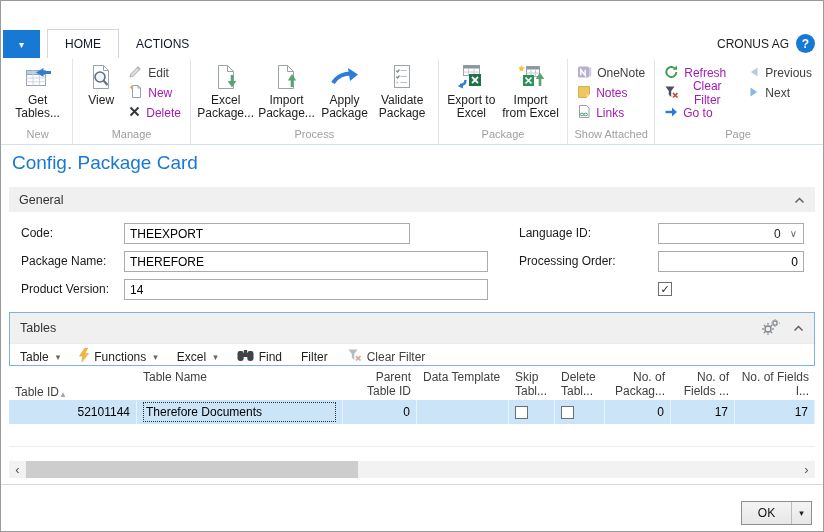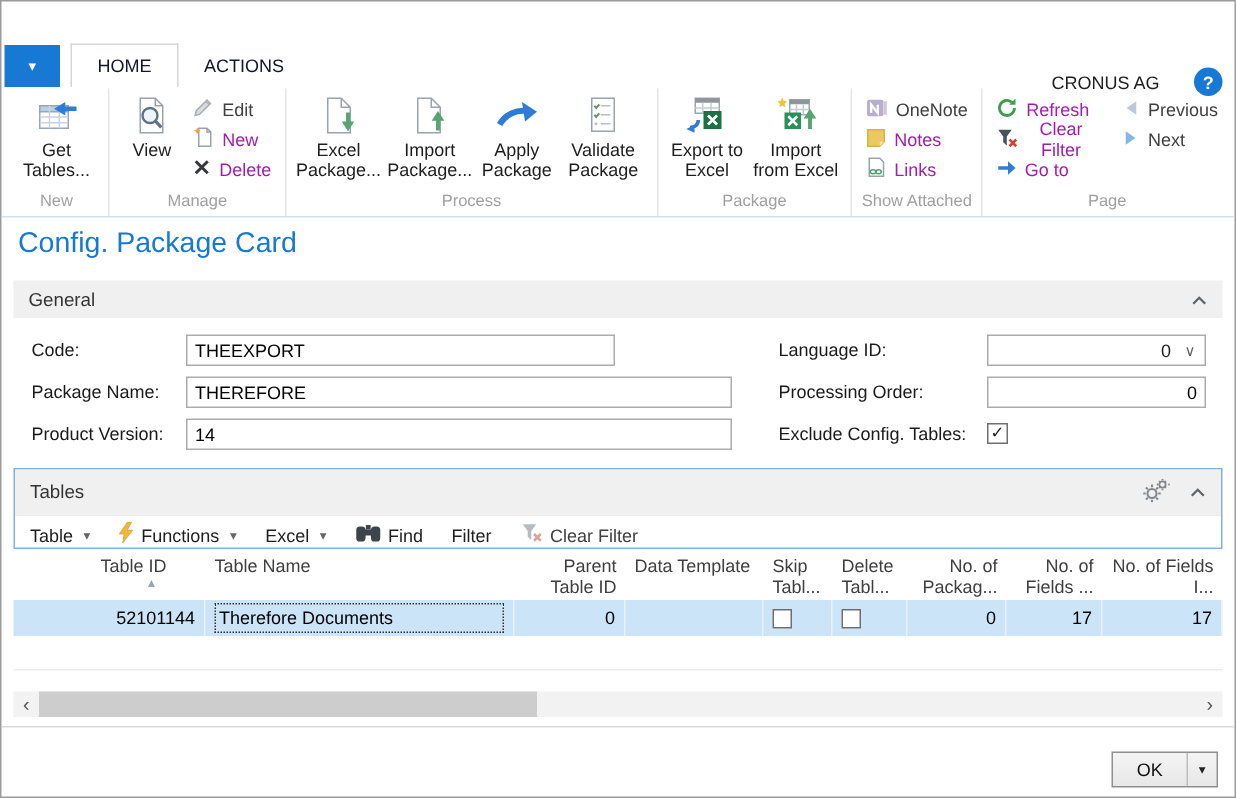--- a/index.html
+++ b/index.html
@@ -18,22 +18,22 @@
 
   
   .tabrow { position: absolute; top: 28px; left: 0; right: 0; height: 29px; }
   .appmenu { position: absolute; left: 2px; top: 1px; width: 37px; height: 28px;
              background: #1779d3; color: #fff; display: flex; align-items: center;
              justify-content: center; font-size: 10px; }
   .tabs { position: absolute; left: 46px; top: 0; height: 29px; display: flex; }
   .tab { height: 29px; display: flex; align-items: center; padding: 0 17px;
          font-size: 12px; color: #0f172a; }
   .tab.active { border: 1px solid #d6d6d6; border-bottom: none; background: #fff; }
-  .tab-right { position: absolute; right: 8px; top: 11px; height: 29px; display: flex;
-               align-items: center; gap: 23px; text-align: center; }
+  .tab-right { position: absolute; right: 8px; top: 0; height: 29px; display: flex;
+               align-items: center; gap: 7px; text-align: center; }
   .help-icon { width: 19px; height: 19px; border-radius: 50%; background: #1779d3;
                color: #fff; font-weight: bold; font-size: 12px; display: flex;
                align-items: center; justify-content: center; }
 
   
   .ribbon { position: absolute; top: 57px; left: 0; right: 0; height: 87px;
             border-bottom: 1px solid #cfe0f2; display: flex; padding: 1px 2px 0; }
   .rb-group { display: flex; flex-direction: column; padding: 1px 5px 0; }
   .rb-group + .rb-group { border-left: 1px solid #e5e5e5; }
   .rb-items { flex: 1; display: flex; align-items: flex-start; }
@@ -77,21 +77,21 @@
   .titem { display: flex; align-items: center; gap: 5px; margin-right: 19px; }
   .dd { font-size: 9px; color: #666; margin-left: 2px; }
 
   
   .gridcols { display: grid;
     grid-template-columns: 128px 206px 74px 92px 46px 50px 66px 64px minmax(0,1fr); }
   .grid-hdr { position: absolute; left: 8px; right: 8px; top: 368px; min-height: 31px;
               font-size: 12px; color: #3f3f3f; }
   .gh { padding: 1px 6px; line-height: 14px; }
   .gh.r { text-align: right; }
-  .gh-tableid { display: flex; flex-direction: column; align-items: flex-end; padding-right: 26px; }
+  .gh-tableid { display: flex; flex-direction: row; align-items: flex-end; padding-right: 26px; }
   .sort { font-size: 8px; color: #98a6b5; line-height: 9px; margin-right: 6px; }
   .grid-row { position: absolute; left: 8px; right: 8px; top: 399px; height: 24px;
               background: #cbe4f8; font-size: 12px; color: #000; }
   .gc { padding: 0 6px; height: 100%; display: flex; align-items: center;
         border-right: 1px solid rgba(255,255,255,.55); }
   .gc.r { justify-content: flex-end; }
   .focus-inner { flex: 1; height: 20px; display: flex; align-items: center; padding: 0 3px;
                  outline: 1px dotted #30302f; outline-offset: -1px; }
   .cb { width: 13px; height: 13px; border: 1px solid #6e6e6e; background: #fff; }
 
@@ -397,21 +397,20 @@
   <span class="flabel" style="left:20px;top:278px">Product Version:</span>
   <input class="finput" style="left: 123px; top: 278px; width: 364px;" value="14">
 
   <span class="flabel" style="left:518px;top:222px">Language ID:</span>
   <div class="combo" style="left:657px;top:222px;width:146px">
     <span>0</span>
     <span class="chev">∨</span>
   </div>
   <span class="flabel" style="left:518px;top:250px">Processing Order:</span>
   <input class="finput num" style="left: 657px; top: 250px; width: 146px;" value="0">
-  <span class="flabel" style="left:518px;top:278px">Exclude Config. Tables:</span>
   <div class="cbox" style="left:657px;top:281px">
     <span>✓</span>
   </div>
 
   <div class="tables-block">
     <div class="tables-hdr">
       <span>Tables</span>
       <span class="spacer"></span>
       <div class="hdr-icons">
         <span>

